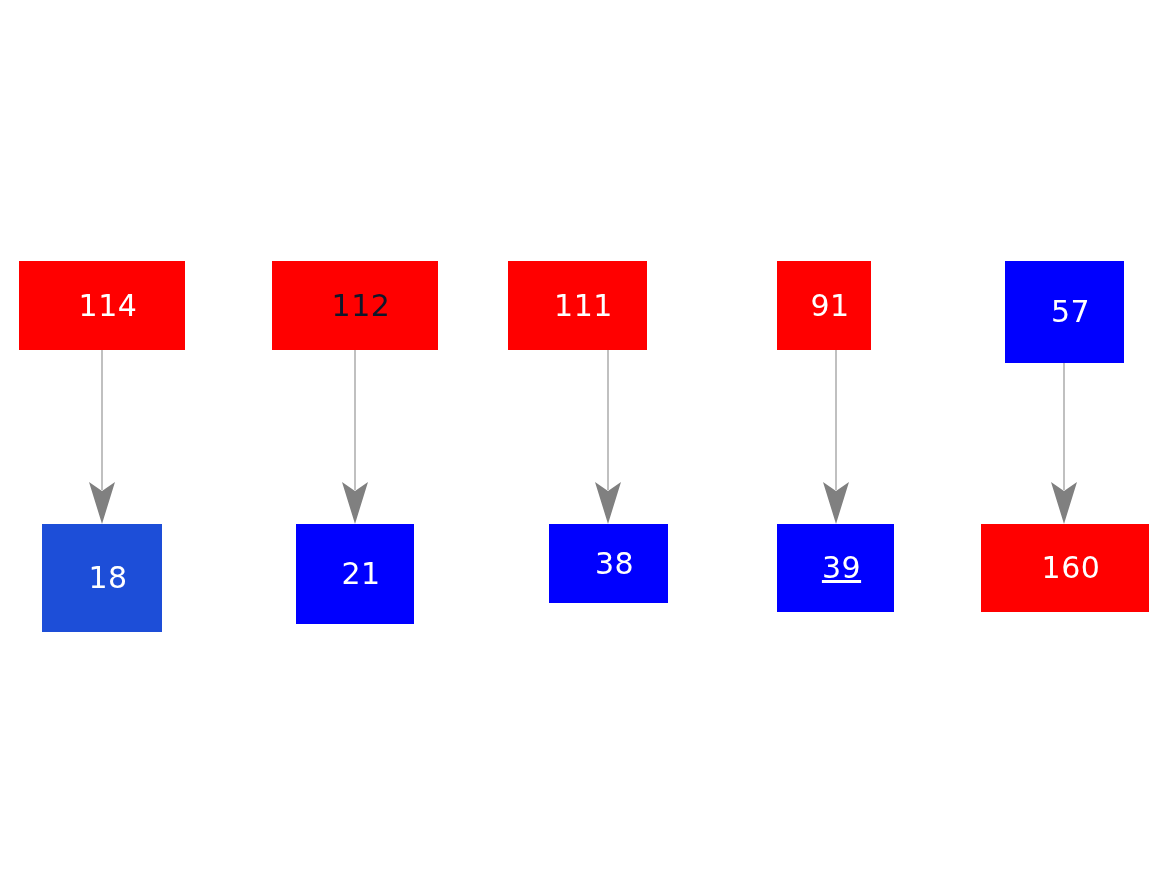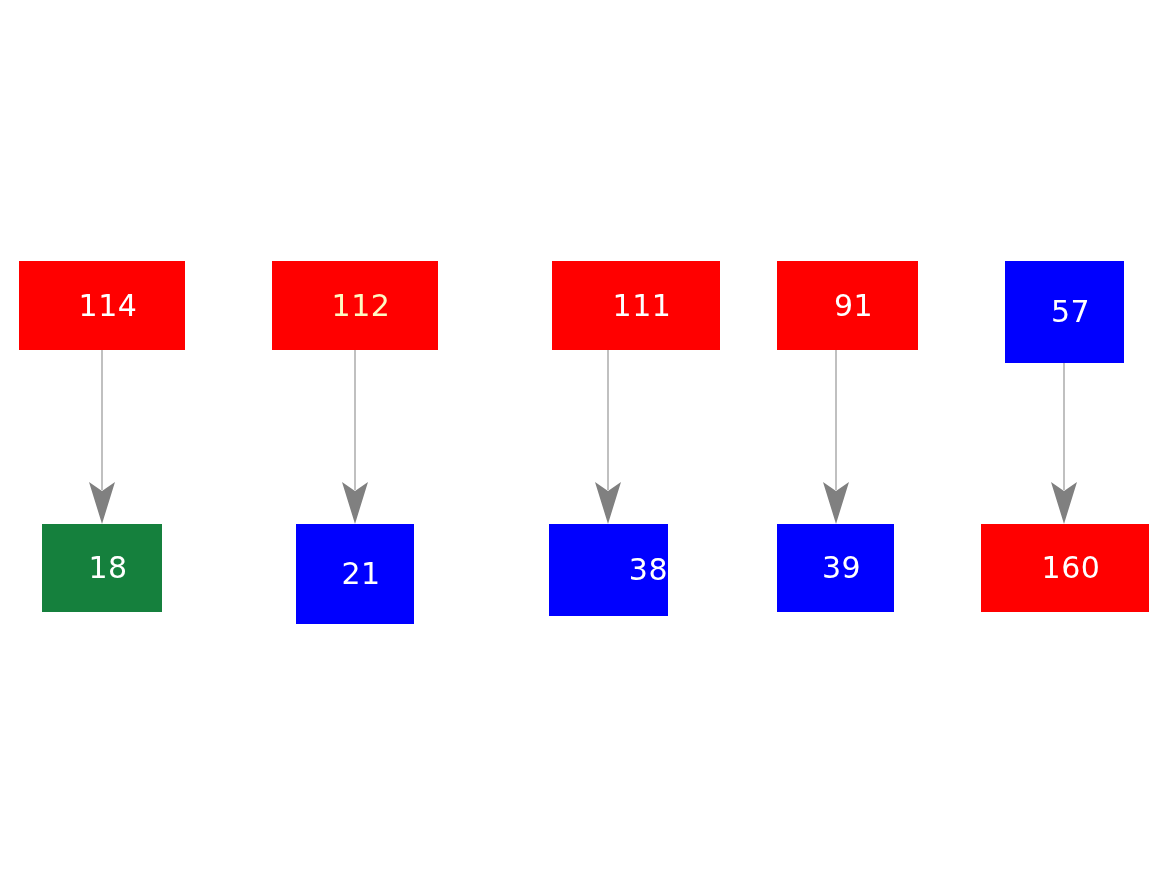--- a/index.html
+++ b/index.html
@@ -75,41 +75,41 @@
           <path d="M 1064 524 L 1051 482 L 1064 491 L 1077 482 Z" fill="#808080"></path>
         </g>
       </g>
   </svg>
 
   <div id="nodes-group">
       <div class="node fill-red" style="left: 19px; top: 261px; width: 166px; height: 89px; background: rgb(255, 0, 0);">
         <span class="node-label" style="color: rgb(255, 255, 255);">114</span>
       </div>
       <div class="node fill-red" style="left: 272px; top: 261px; width: 166px; height: 89px; background: rgb(255, 0, 0);">
-        <span class="node-label" style="color: #fef9c3;">112</span>
+        <span class="node-label" style="color: #0f172a;">112</span>
       </div>
-      <div class="node fill-red" style="left: 552px; top: 261px; width: 168px; height: 89px; background: rgb(255, 0, 0);">
+      <div class="node fill-red" style="left: 508px; top: 261px; width: 139px; height: 89px; background: rgb(255, 0, 0);">
         <span class="node-label" style="color: rgb(255, 255, 255);">111</span>
       </div>
-      <div class="node fill-red" style="left: 777px; top: 261px; width: 141px; height: 89px; background: rgb(255, 0, 0);">
+      <div class="node fill-red" style="left: 777px; top: 261px; width: 94px; height: 89px; background: rgb(255, 0, 0);">
         <span class="node-label" style="color: rgb(255, 255, 255);">91</span>
       </div>
       <div class="node fill-blue" style="left: 1005px; top: 261px; width: 119px; height: 102px; background: rgb(0, 0, 255);">
         <span class="node-label" style="color: rgb(255, 255, 255);">57</span>
       </div>
-      <div class="node fill-blue" style="left: 42px; top: 524px; width: 120px; height: 88px; background: #15803d;">
+      <div class="node fill-blue" style="left: 42px; top: 524px; width: 120px; height: 108px; background: #1d4ed8;">
         <span class="node-label" style="color: rgb(255, 255, 255);">18</span>
       </div>
       <div class="node fill-blue" style="left: 296px; top: 524px; width: 118px; height: 100px; background: rgb(0, 0, 255);">
         <span class="node-label" style="color: rgb(255, 255, 255);">21</span>
       </div>
-      <div class="node fill-blue" style="left: 549px; top: 524px; width: 119px; height: 92px; background: rgb(0, 0, 255); justify-content: flex-end;">
+      <div class="node fill-blue" style="left: 549px; top: 524px; width: 119px; height: 79px; background: rgb(0, 0, 255);">
         <span class="node-label" style="color: rgb(255, 255, 255);">38</span>
       </div>
       <div class="node fill-blue" style="left: 777px; top: 524px; width: 117px; height: 88px; background: rgb(0, 0, 255);">
-        <span class="node-label" style="color: rgb(255, 255, 255);">39</span>
+        <span class="node-label" style="color: rgb(255, 255, 255); text-decoration: underline;">39</span>
       </div>
       <div class="node fill-red" style="left: 981px; top: 524px; width: 168px; height: 88px; background: rgb(255, 0, 0);">
         <span class="node-label" style="color: rgb(255, 255, 255);">160</span>
       </div>
     </div>
 
 </div>
 
 </body></html>

